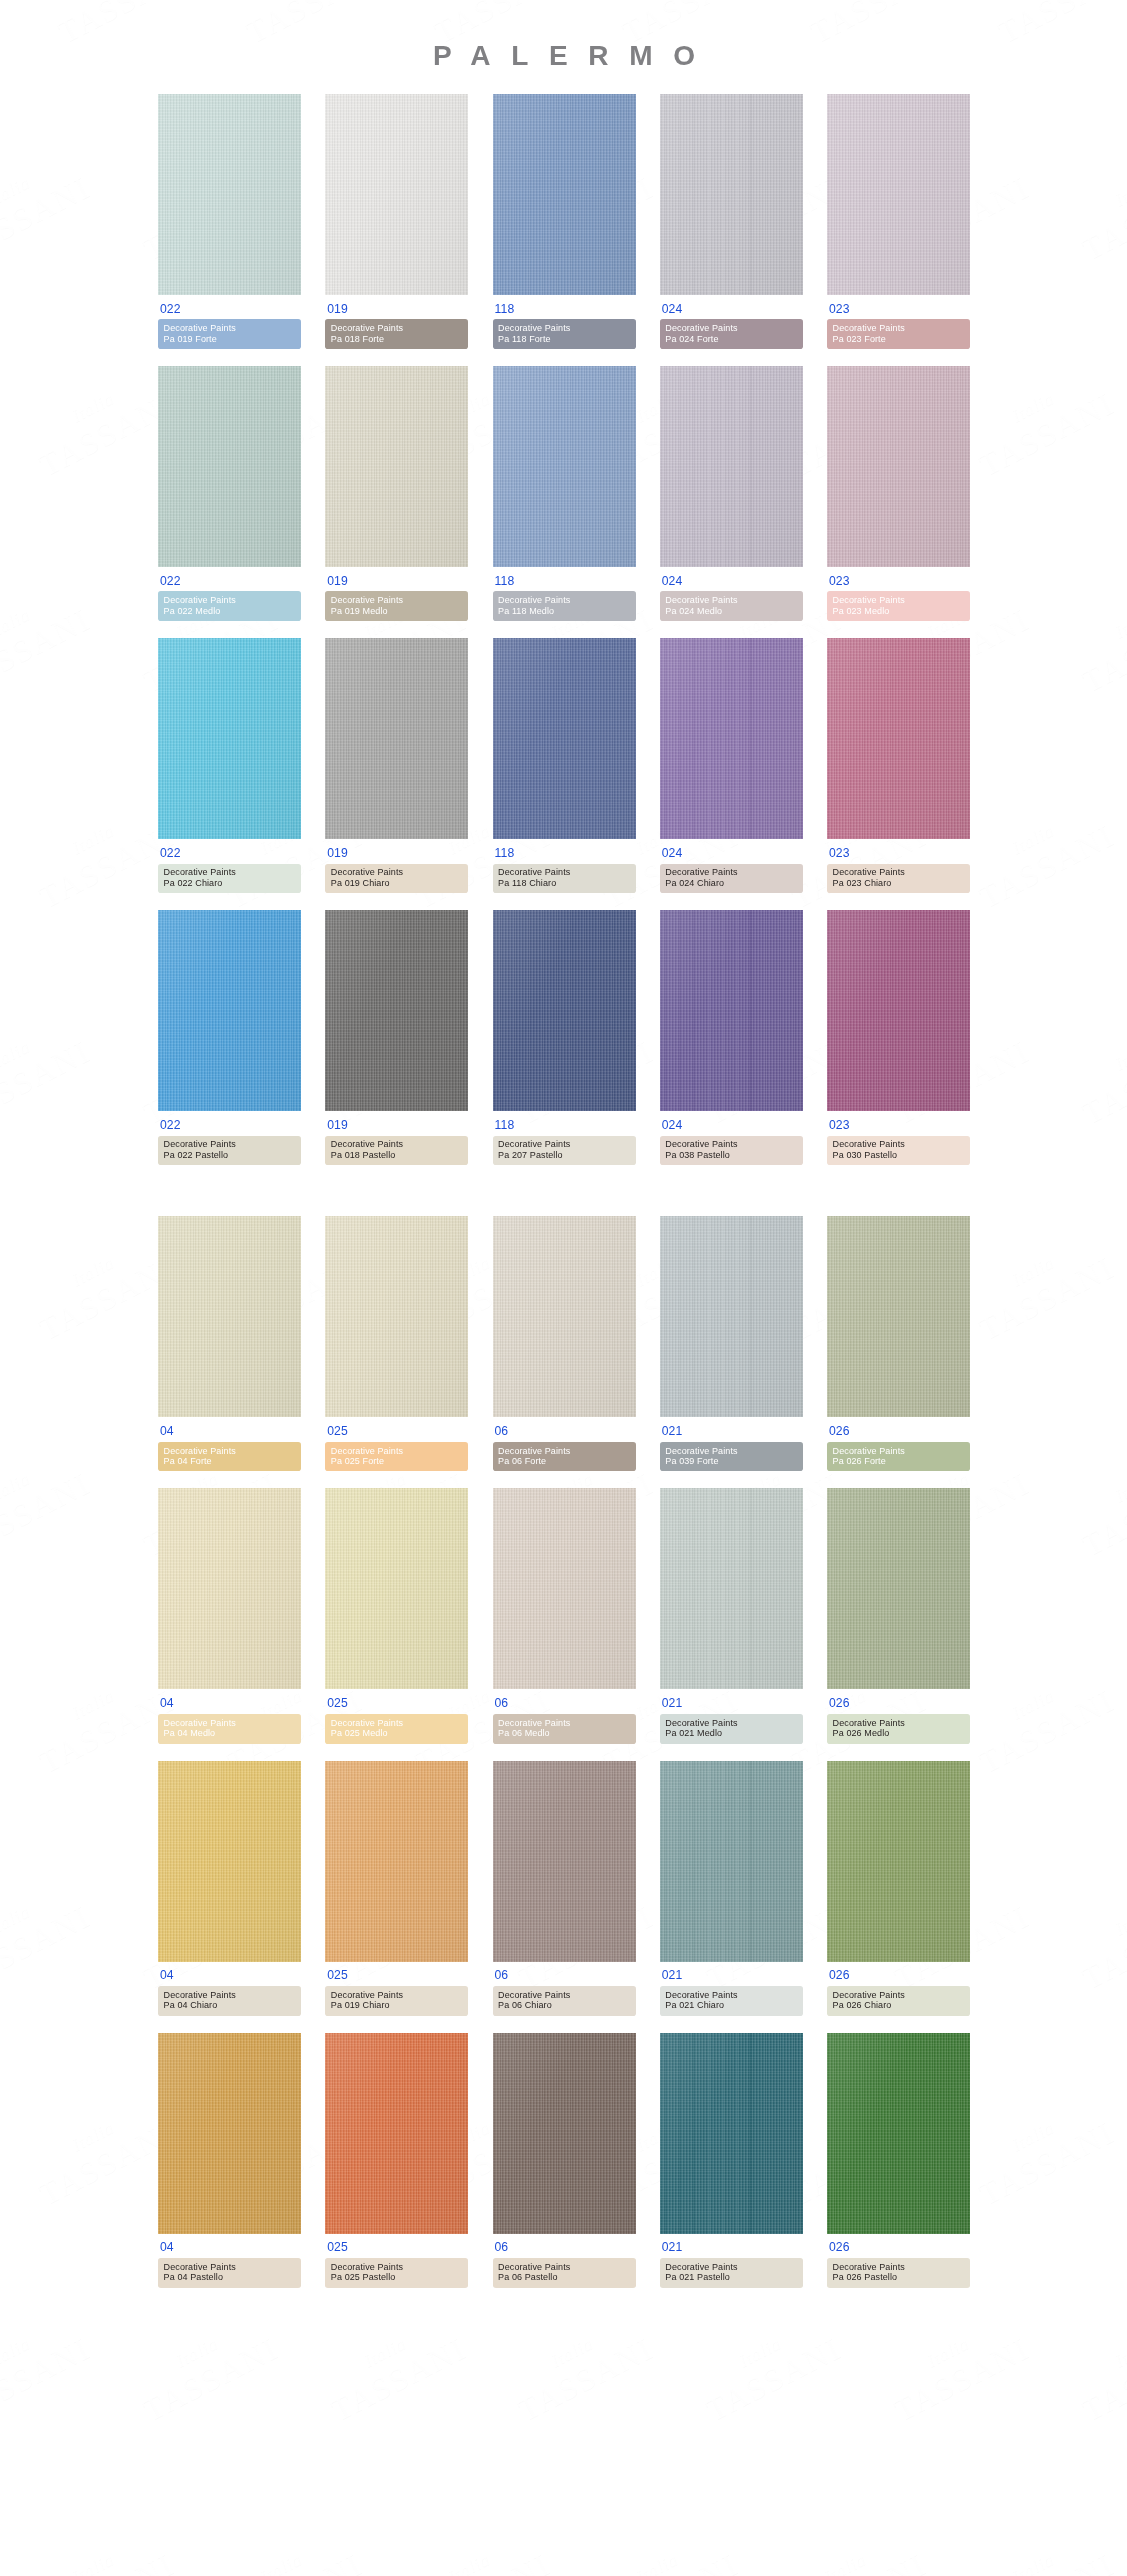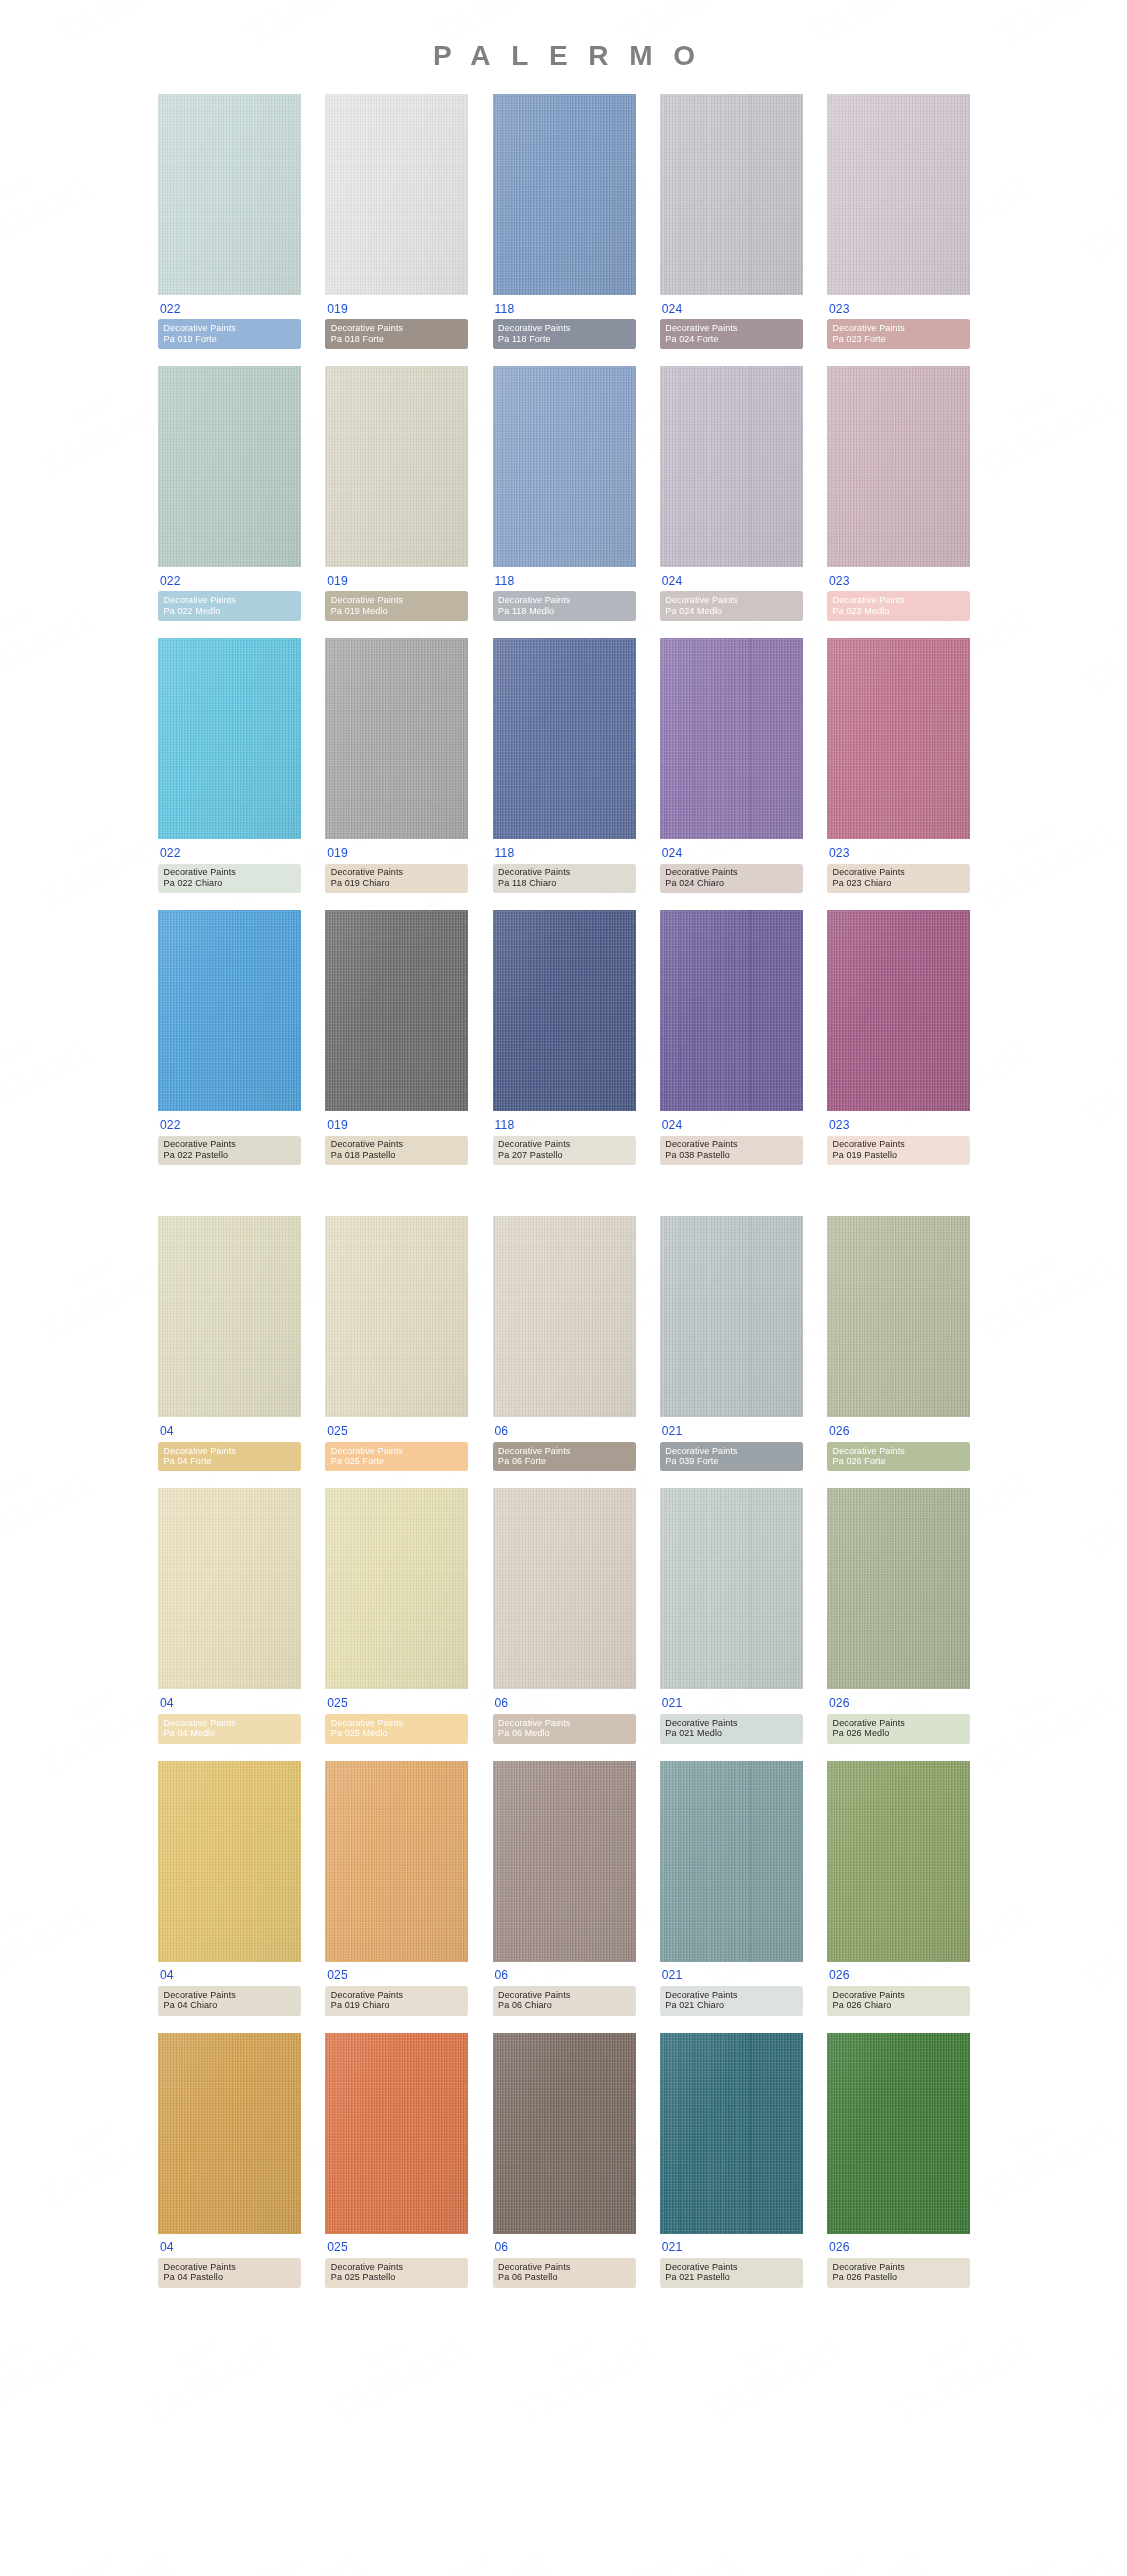--- a/index.html
+++ b/index.html
@@ -666,21 +666,21 @@
           <div class="info-bar light" style="background: rgb(229, 216, 208);">
             <span class="info-line">Decorative Paints</span>
             <span class="info-line">Pa 038 Pastello</span>
           </div>
         </div>
         <div class="swatch-cell">
           <div class="chip" style="background: rgb(163, 90, 133);"></div>
           <div class="code">023</div>
           <div class="info-bar light" style="background: rgb(240, 223, 212);">
             <span class="info-line">Decorative Paints</span>
-            <span class="info-line">Pa 019 Pastello</span>
+            <span class="info-line">Pa 030 Pastello</span>
           </div>
         </div>
       </div>
     </div>
     <div class="group">
       <div class="swatch-row">
         <div class="swatch-cell">
           <div class="chip" style="background: rgb(226, 222, 195);"></div>
           <div class="code">04</div>
           <div class="info-bar dark" style="background: rgb(230, 201, 140);">

